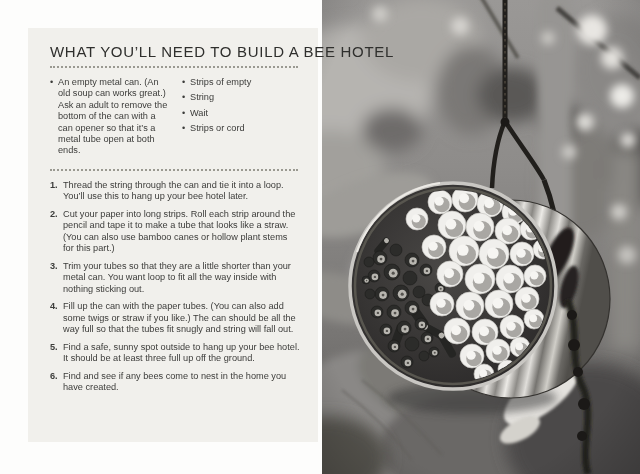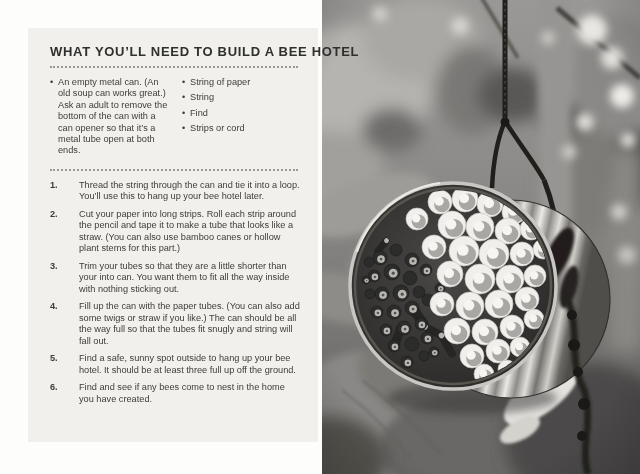--- a/index.html
+++ b/index.html
@@ -3,33 +3,33 @@
 <meta charset="utf-8">
 <style>
   html,body{margin:0;padding:0;width:640px;height:474px;overflow:hidden;background:#ffffff;}
   .spread{display:flex;width:640px;height:474px;font-family:"Liberation Sans",sans-serif;}
   .left-page{position:relative;width:322px;height:474px;background:#fdfdfc;flex:none;}
   .card{
     position:absolute;left:28px;top:28px;width:290px;height:414px;box-sizing:border-box;
     background:#f1f0ec;padding:17px 18px 0 22px;color:#3c3c3a;
   }
   .card-title{
-    margin:0 0 8px 0;font-size:13px;line-height:13px;font-weight:bold;
+    margin:0 0 8px 0;font-size:15px;line-height:13px;font-weight:normal;
     letter-spacing:0.7px;color:#2f2f2d;white-space:nowrap;
   }
   .rule{height:0;border-top:2px dotted #8b8a82;opacity:.85;margin-right:2px;}
   .materials{display:flex;margin:9px 0 8px 0;font-size:9.2px;line-height:11.4px;}
   .m-left{width:122px;flex:none;}
   .m-right{flex:1;padding-left:10px;}
   .bullet-item{display:flex;margin-bottom:4px;}
   .marker{width:8px;flex:none;}
   .steps{list-style:none;margin:9px 0 0 0;padding:0;font-size:9.2px;line-height:11.5px;}
   .step{display:flex;margin-bottom:6px;}
   .num{width:13px;flex:none;font-weight:bold;}
-  .txt{flex:1;margin-left:16px;}
+  .txt{flex:1;}
   .right-page{width:318px;height:474px;flex:none;}
   .right-page svg{display:block;width:318px;height:474px;}
 </style>
 </head>
 <body>
 
 <div class="spread">
 
   <div class="left-page">
     <section class="card">
@@ -40,29 +40,29 @@
       <div class="materials">
         <div class="m-left">
           <div class="bullet-item">
             <span class="marker">•</span>
             <span>An empty metal can. (An old soup can works great.) Ask an adult to remove the bottom of the can with a can opener so that it’s a metal tube open at both ends.</span>
           </div>
         </div>
         <div class="m-right">
           <div class="bullet-item">
             <span class="marker">•</span>
-            <span>String of paper</span>
+            <span>Strips of empty</span>
           </div>
           <div class="bullet-item">
             <span class="marker">•</span>
             <span>String</span>
           </div>
           <div class="bullet-item">
             <span class="marker">•</span>
-            <span>Find</span>
+            <span>Wait</span>
           </div>
           <div class="bullet-item">
             <span class="marker">•</span>
             <span>Strips or cord</span>
           </div>
         </div>
       </div>
 
       <div class="rule"></div>
 
@@ -70,21 +70,21 @@
         <li class="step">
           <span class="num">1.</span>
           <span class="txt">Thread the string through the can and tie it into a loop. You’ll use this to hang up your bee hotel later.</span>
         </li>
         <li class="step">
           <span class="num">2.</span>
           <span class="txt">Cut your paper into long strips. Roll each strip around the pencil and tape it to make a tube that looks like a straw. (You can also use bamboo canes or hollow plant stems for this part.)</span>
         </li>
         <li class="step">
           <span class="num">3.</span>
-          <span class="txt">Trim your tubes so that they are a little shorter than your into can. You want them to fit all the way inside with nothing sticking out.</span>
+          <span class="txt">Trim your tubes so that they are a little shorter than your metal can. You want loop to fit all the way inside with nothing sticking out.</span>
         </li>
         <li class="step">
           <span class="num">4.</span>
           <span class="txt">Fill up the can with the paper tubes. (You can also add some twigs or straw if you like.) The can should be all the way full so that the tubes fit snugly and string will fall out.</span>
         </li>
         <li class="step">
           <span class="num">5.</span>
           <span class="txt">Find a safe, sunny spot outside to hang up your bee hotel. It should be at least three full up off the ground.</span>
         </li>
         <li class="step">

